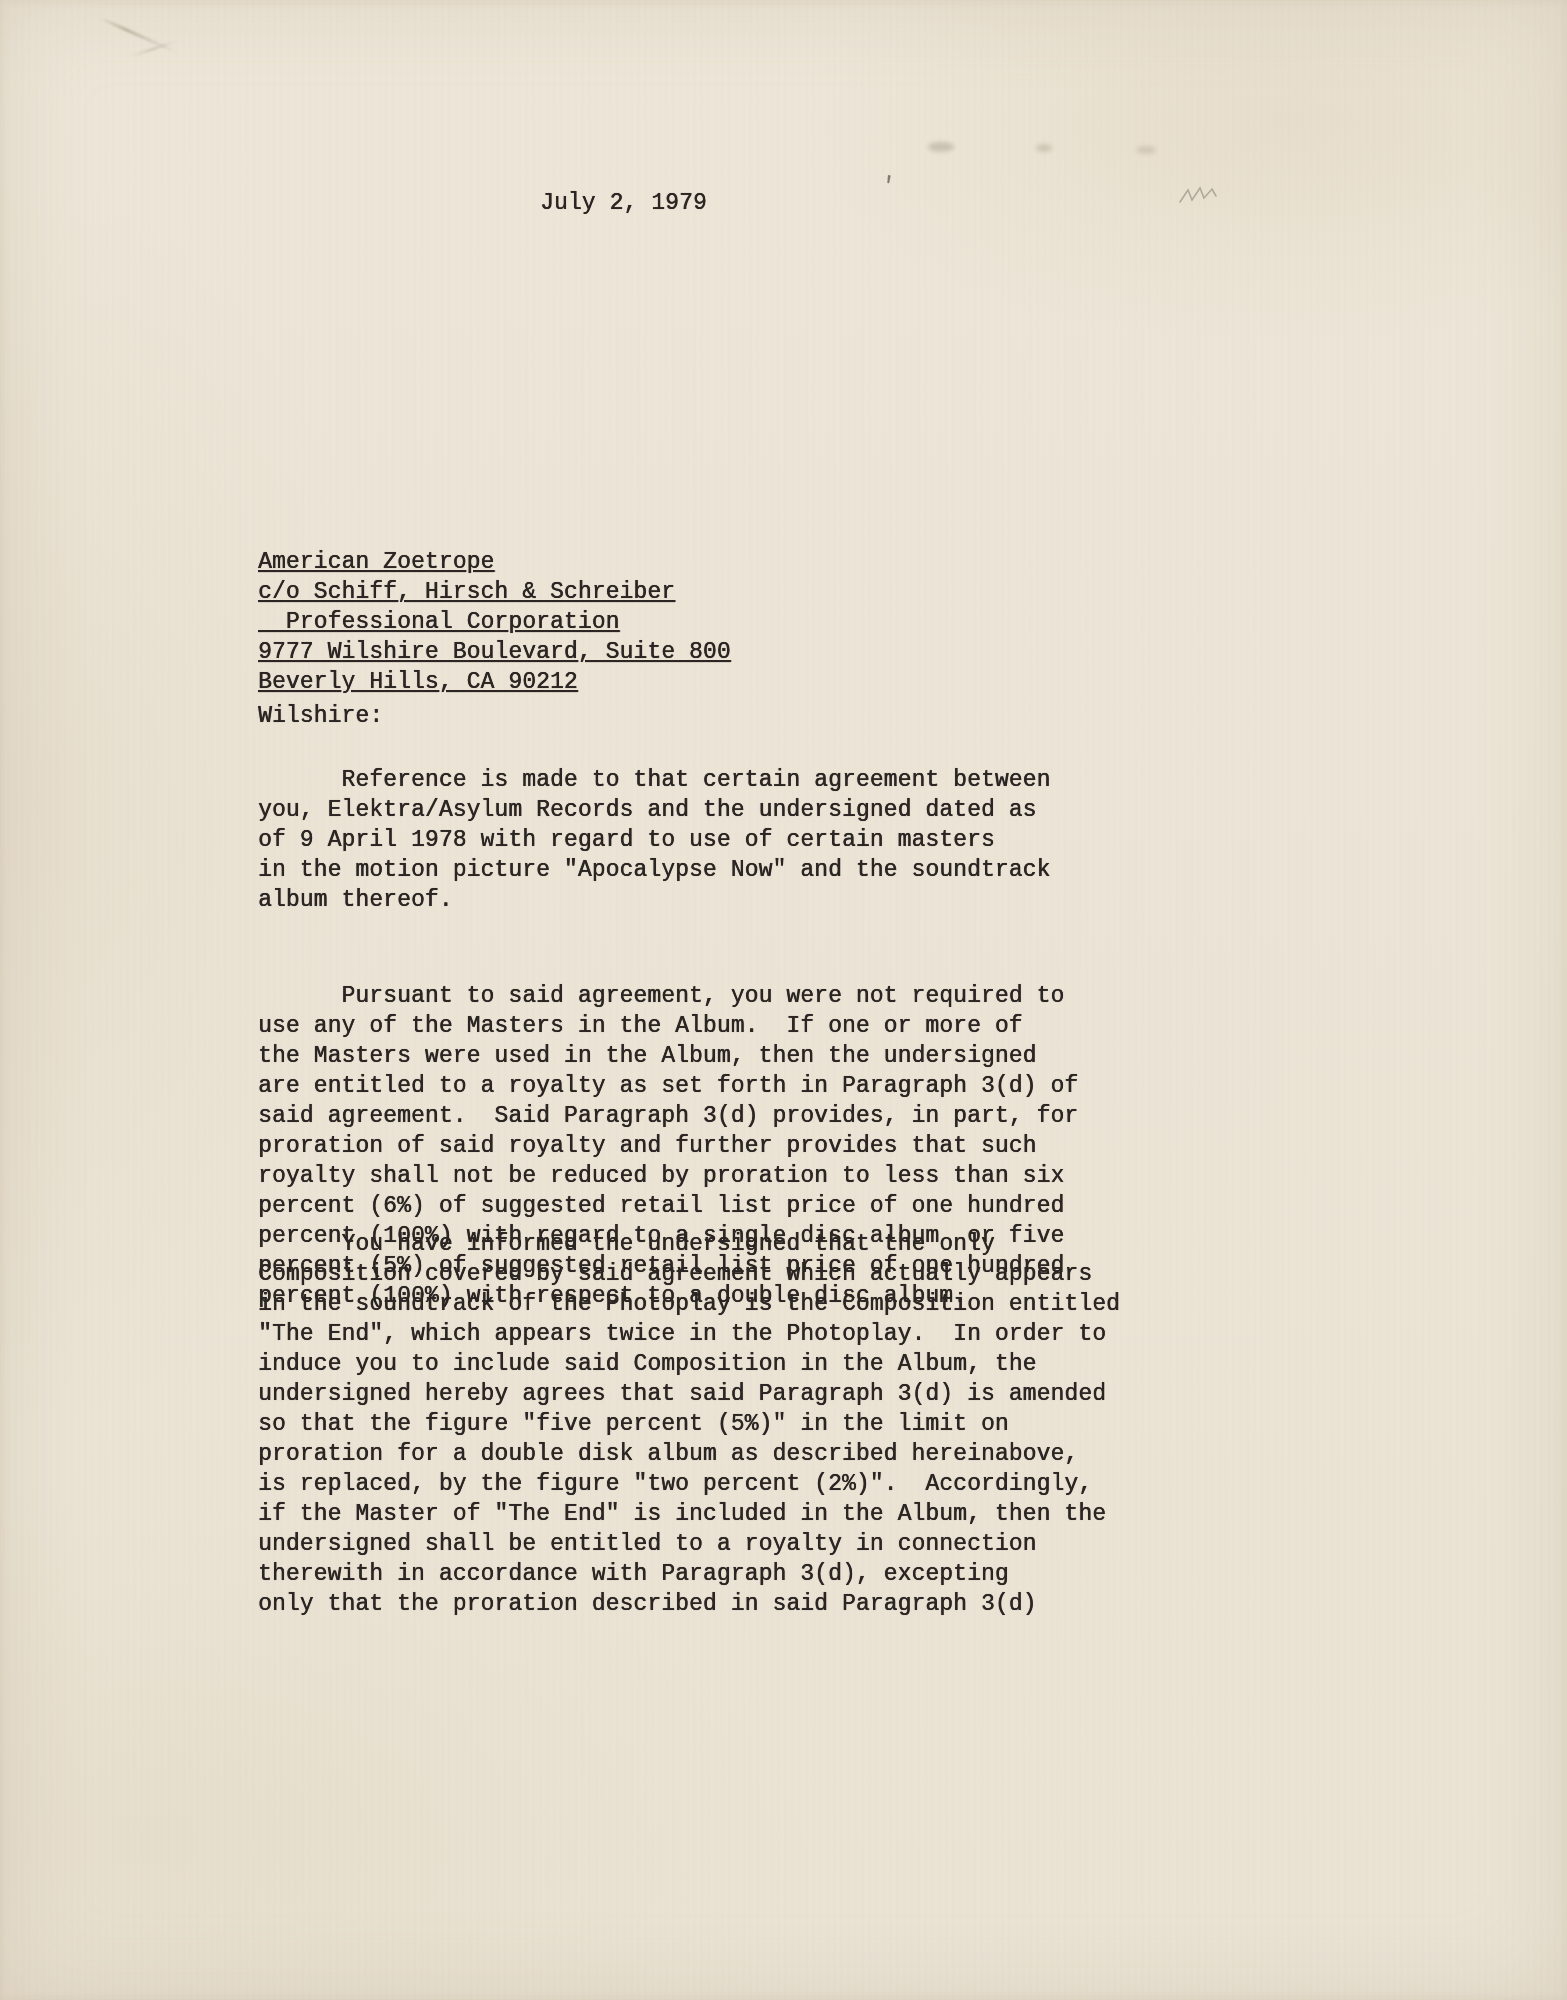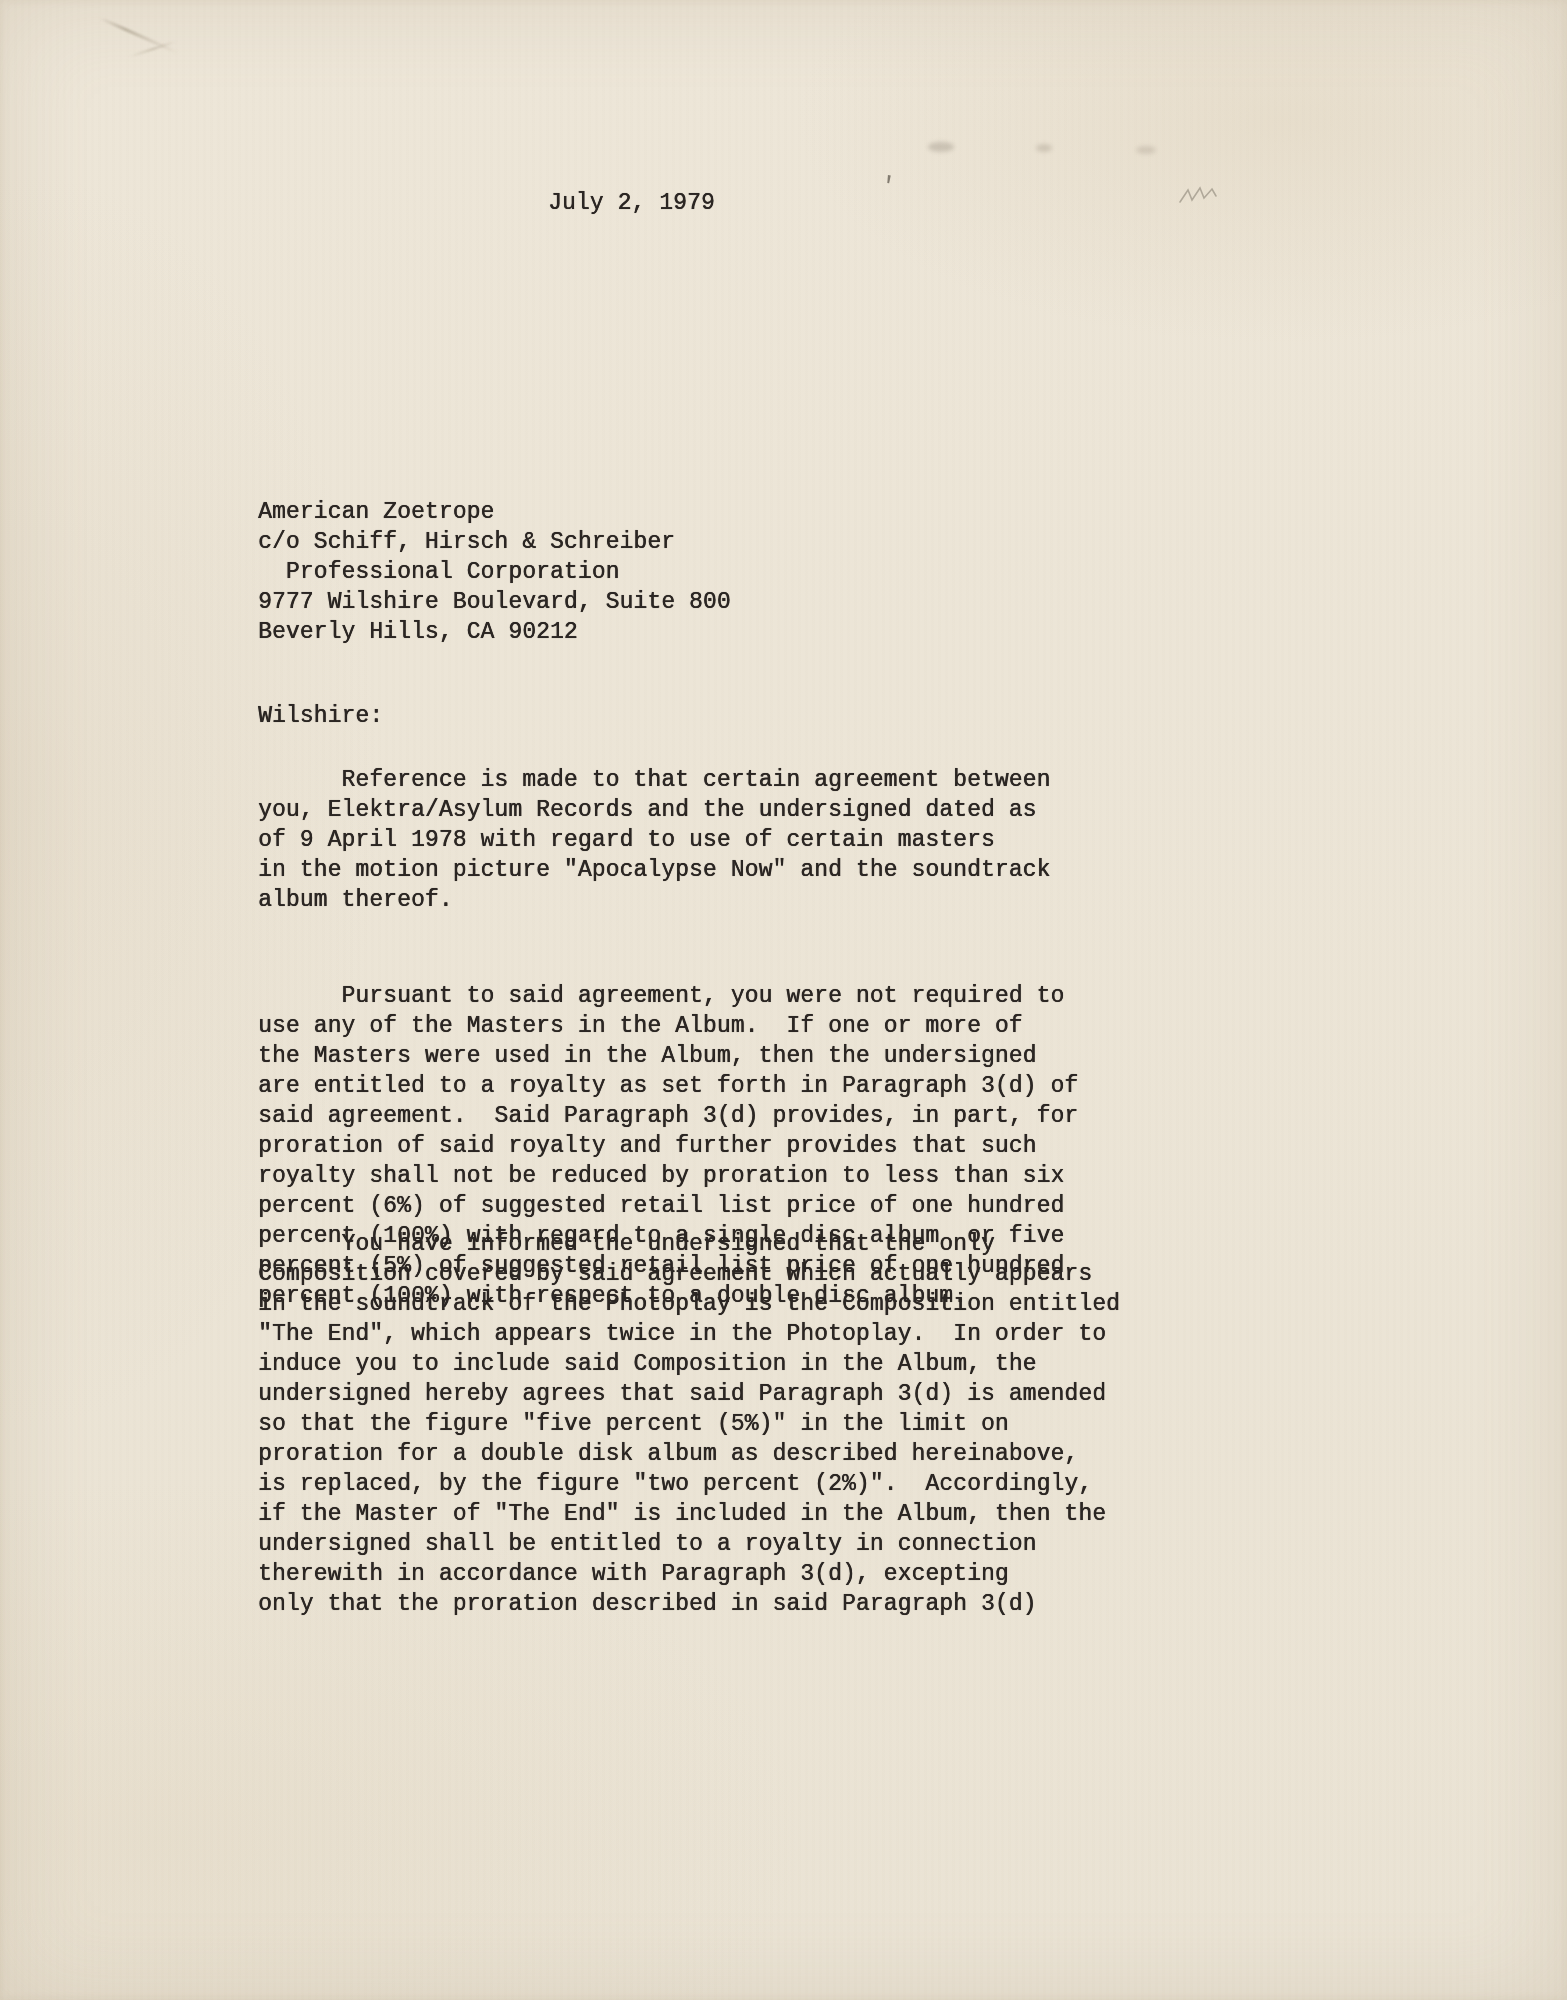--- a/index.html
+++ b/index.html
@@ -19,22 +19,22 @@
     font-size:23px;
     line-height:30px;
     color:#2b2623;
   }
   .txt{
     position:absolute;
     white-space:pre;
     text-shadow: 0.4px 0 0 currentColor, 0 0.3px 1px rgba(43,38,35,0.45);
     letter-spacing:0.1px;
   }
-  .date{left:540px;top:188px;margin-left:8px;}
-  .recipient{left:258px;top:497px;}
+  .date{left:540px;top:188px;}
+  .recipient{left:258px;top:547px;text-decoration:underline;}
   .salutation{left:258px;top:701px;}
   .para1{left:258px;top:765px;}
   .para2{left:258px;top:945px;margin-top:36px;}
   .para3{left:258px;top:1229px;}
 
   
   .crease{
     position:absolute;left:96px;top:34px;width:86px;height:3px;
     background:linear-gradient(90deg, transparent, rgba(150,138,118,0.55), rgba(170,158,138,0.3), transparent);
     transform:rotate(24deg);

